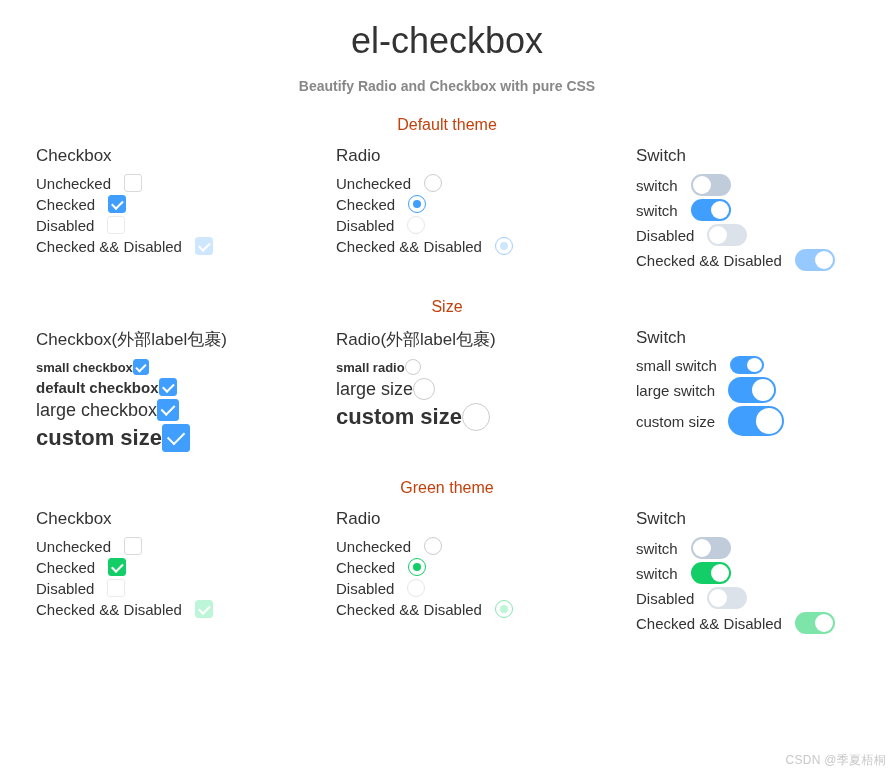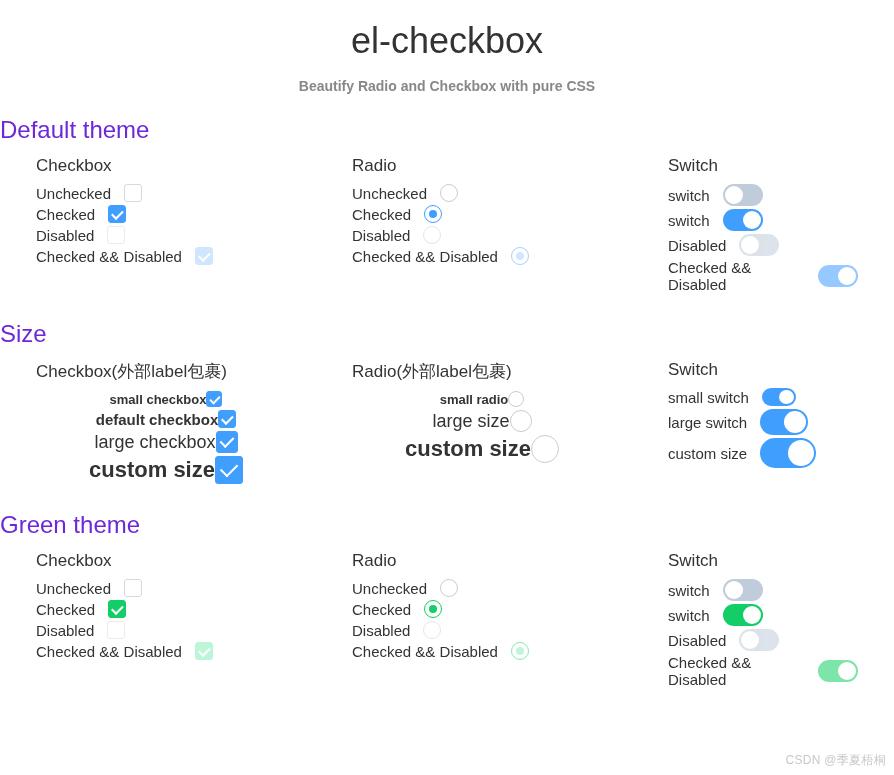--- a/index.html
+++ b/index.html
@@ -19,30 +19,31 @@
       color: #333;
     }
     .subtitle {
       text-align: center;
       font-size: 14px;
       color: #888;
       margin-bottom: 22px;
       font-weight: bold;
     }
     h2 {
-      font-size: 24px;
+      text-align: center;
+      font-size: 16px;
       font-weight: 400;
       margin: 14px 0 12px 0;
-      color: #6d28d9;
+      color: #c2410c;
     }
     .grid {
       display: grid;
       grid-template-columns: 300px 300px 1fr;
       padding: 0 36px 10px 36px;
-      column-gap: 16px;
+      column-gap: 0;
     }
     .col-head {
       font-size: 17px;
       font-weight: 400;
       margin-bottom: 8px;
       color: #333;
     }
     .row {
       display: flex;
       align-items: center;
@@ -135,21 +136,21 @@
     .sw.on { background: #409eff; }
     .sw.on::after { left: auto; right: 2px; }
     .sw.disabled { opacity: 0.55; }
     .sw.green.on { background: #13ce66; }
     .sw.s-sm { width: 34px; height: 18px; }
     .sw.s-md { width: 40px; height: 22px; }
     .sw.s-lg { width: 48px; height: 26px; }
     .sw.s-xl { width: 56px; height: 30px; }
 
     
-    .size-col .row { justify-content: center; padding-right: 40px; }
+    .size-col .row { justify-content: flex-start; padding-right: 40px; }
     .size-col .row .lbl { margin-right: 0; }
 
     .watermark {
       position: fixed;
       bottom: 6px; right: 8px;
       font-size: 12px;
       color: #c8c8c8;
       letter-spacing: 0.3px;
     }
   </style>

